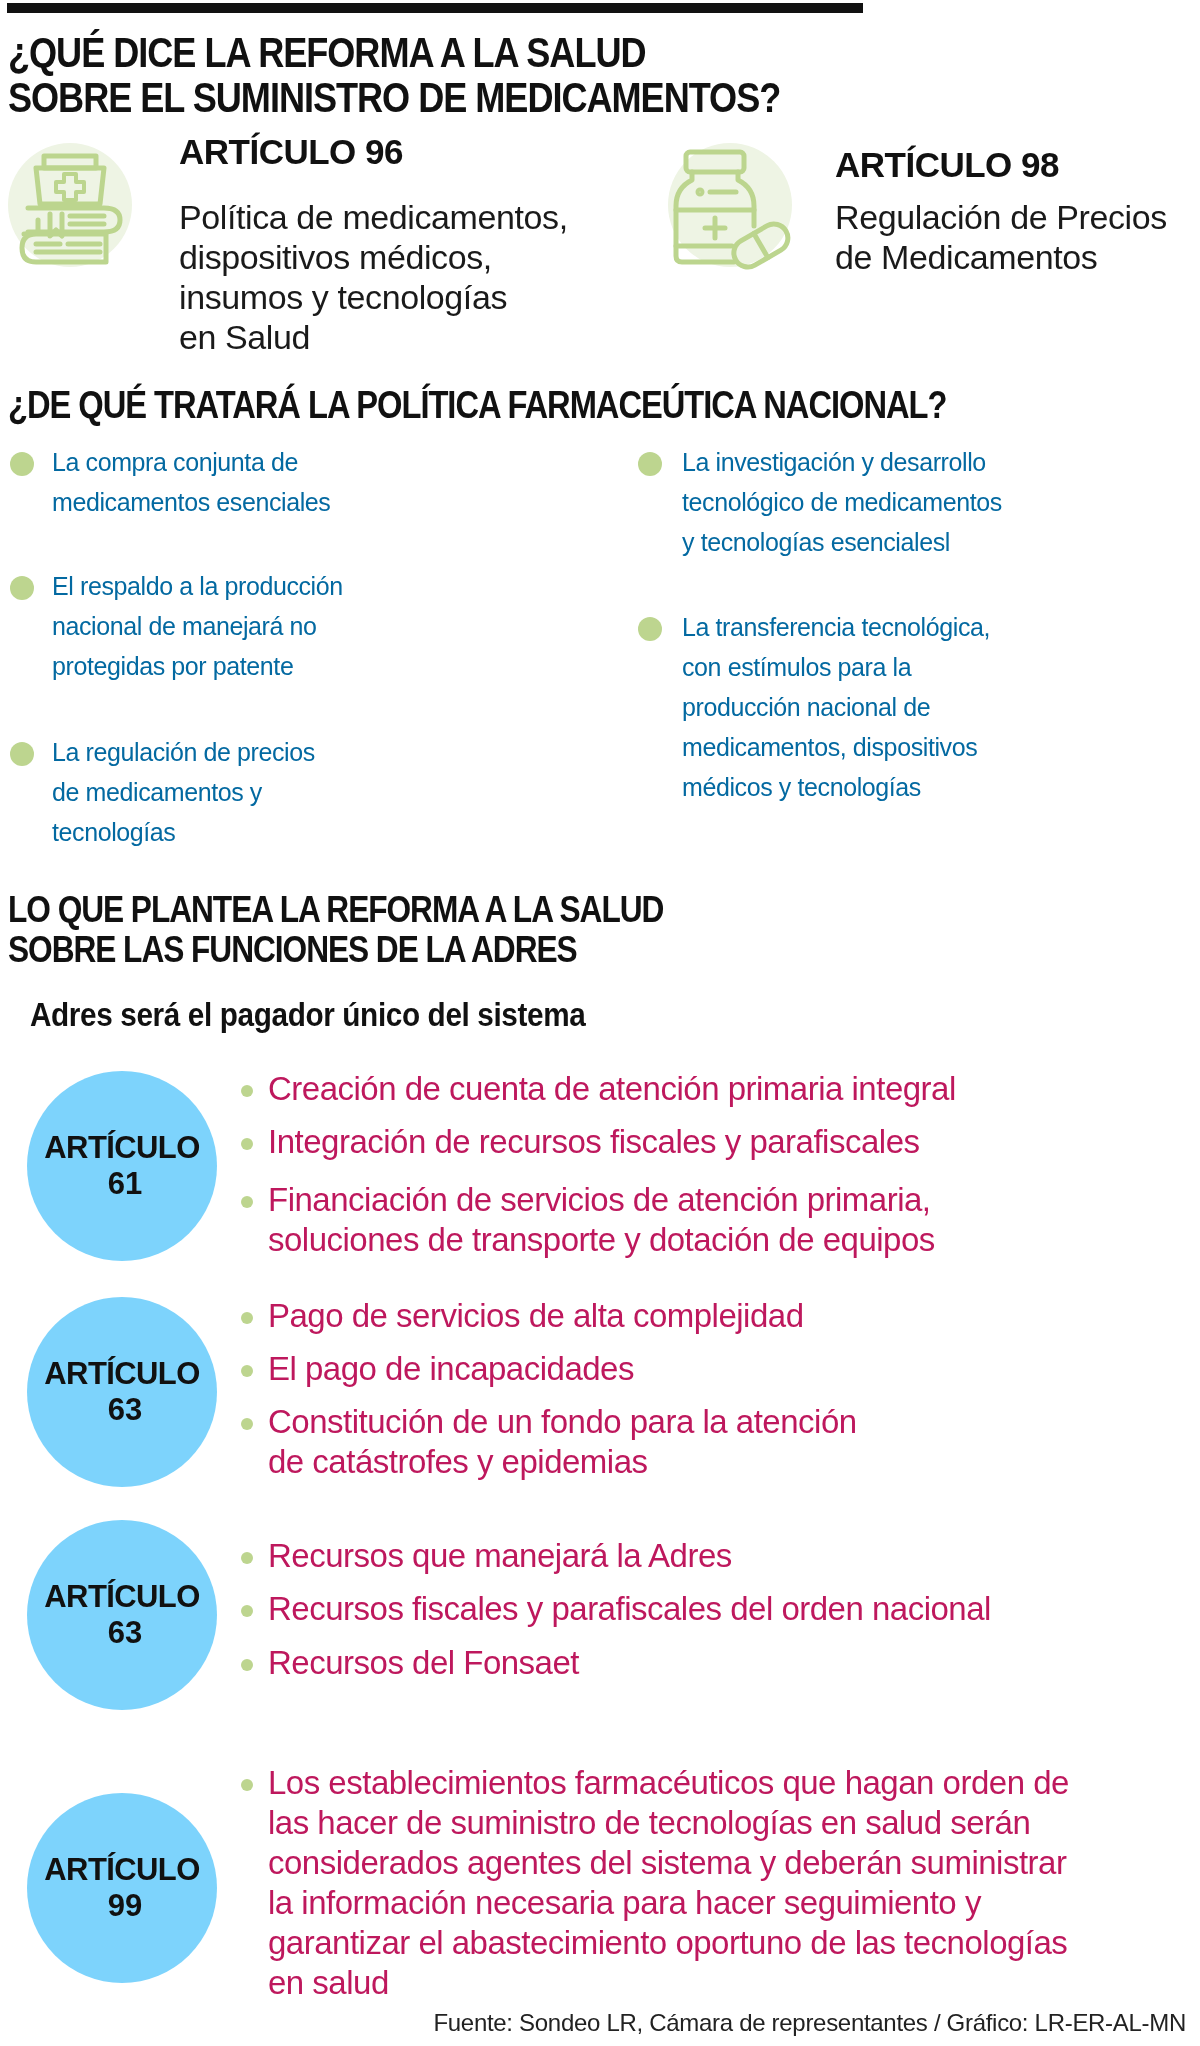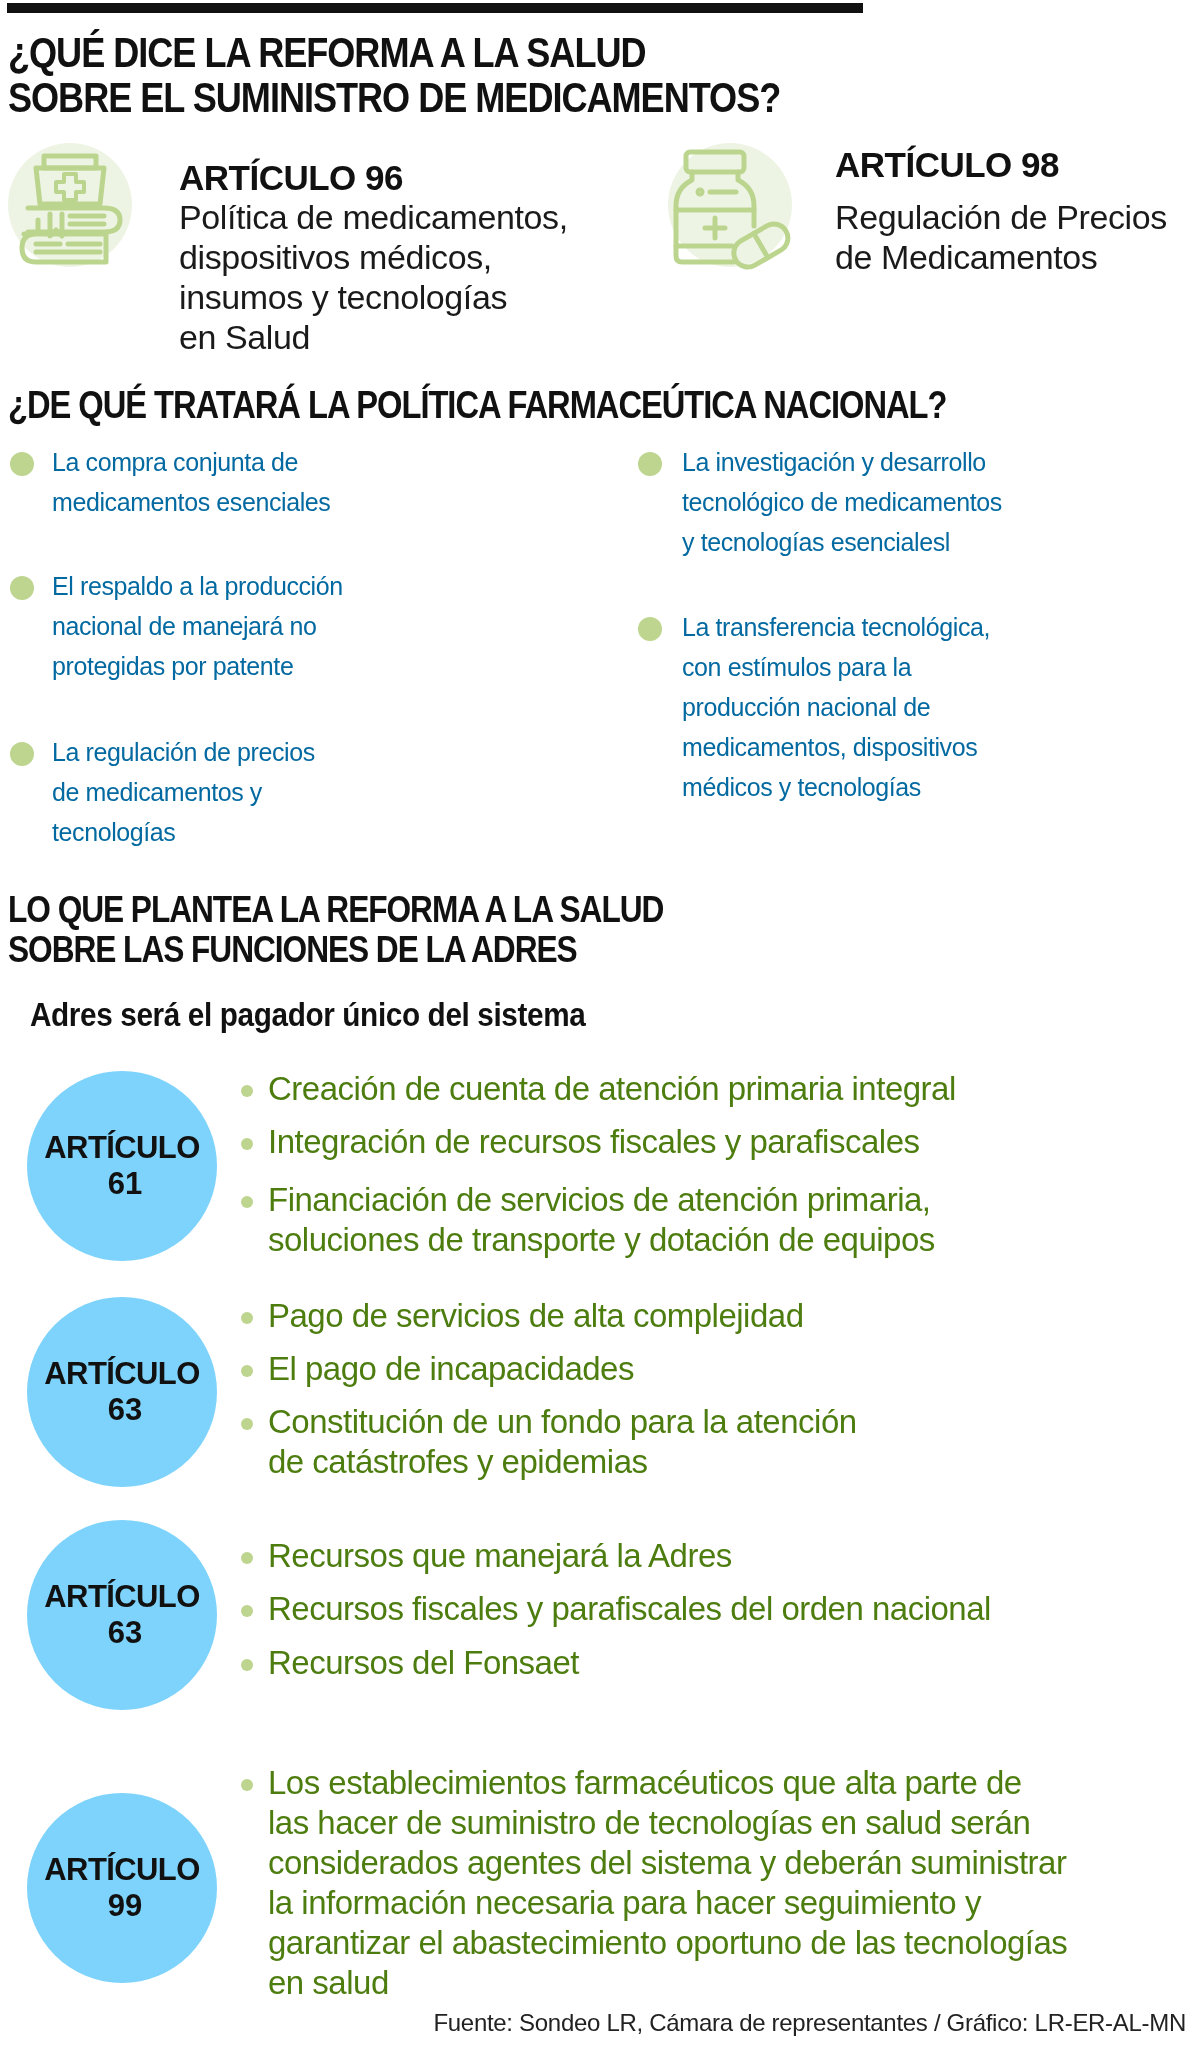--- a/index.html
+++ b/index.html
@@ -16,21 +16,21 @@
   .sec2 { left: 8px; top: 384px; font-size: 38px; line-height: 42px; transform: scaleX(0.86); }
   .blt { font-size: 25px; line-height: 40px; color: #0369a1; letter-spacing: -0.4px; }
   .dot-lg { width: 24px; height: 24px; border-radius: 50%; background: #bdd58f; }
   .sec3 { left: 8px; top: 890px; font-size: 36px; line-height: 40px; transform: scaleX(0.88); }
   .sub3 { left: 30px; top: 995px; font-size: 33px; line-height: 40px; font-weight: 700; transform: scaleX(0.9);
           transform-origin: left top; white-space: nowrap; letter-spacing: -0.4px; }
   .art-circle { width: 190px; height: 190px; border-radius: 50%; background: #7dd3fc;
                 display: flex; flex-direction: column; align-items: center; justify-content: center; }
   .art-circle .lbl { font-weight: 700; font-size: 31px; line-height: 36px; letter-spacing: -0.6px; }
   .art-circle .num { font-weight: 700; font-size: 31px; line-height: 36px; margin-left: 6px; }
-  .li { position: absolute; left: 243px; font-size: 33px; line-height: 40px; color: #4d7c0f;
+  .li { position: absolute; left: 243px; font-size: 33px; line-height: 40px; color: #be185d;
         letter-spacing: -0.5px; white-space: nowrap; }
   .dot-sm { position: absolute; left: -2px; top: 16px; width: 12px; height: 12px; border-radius: 50%; background: #bdd58f; }
   .li span.t { display: block; padding-left: 25px; }
   .footer { right: 14px; top: 2008px; font-size: 24px; line-height: 30px; color: #222; letter-spacing: -0.3px; white-space: nowrap; }
 </style>
 </head>
 <body>
 
 <div class="abs topbar"></div>
 
@@ -46,21 +46,21 @@
     <path d="M20 18 H88 L84 54 H24 Z"></path>
     <path d="M48 24 H60 V32 H68 V42 H60 V50 H48 V42 H40 V32 H48 Z" stroke-width="4"></path>
     <path d="M12 58 H88 Q104 58 104 70 Q104 82 88 82 H12"></path>
     <path d="M22 82 V70"></path>
     <path d="M34 64 V86 L40 80 L46 86 V64"></path>
     <path d="M54 66 H88 M54 74 H88"></path>
     <path d="M8 84 H90 V112 H20 Q6 112 6 98 Q6 84 20 84"></path>
     <path d="M20 94 H44 M52 94 H84 M20 102 H84"></path>
   </svg>
 </div>
-<div class="abs art-head" style="left:179px; top:158px;">ARTÍCULO 96</div>
+<div class="abs art-head" style="left:179px; top:132px;">ARTÍCULO 96</div>
 <div class="abs art-desc" style="left:179px; top:197px;">
   <div>Política de medicamentos,</div>
   <div>dispositivos médicos,</div>
   <div>insumos y tecnologías</div>
   <div>en Salud</div>
 </div>
 
 <div class="abs icon-circle" style="left:668px; top:143px; width:124px; height:124px;"></div>
 <div class="abs" style="left:664px; top:146px; width:130px; height:130px;">
   <svg width="130" height="130" viewBox="0 0 130 130" fill="none" stroke="#bcd58e" stroke-width="5" stroke-linejoin="round" stroke-linecap="round">
@@ -179,21 +179,21 @@
     <i class="dot-sm"></i>
     <span class="t">Recursos del Fonsaet</span>
   </div>
 
 <div class="abs art-circle" style="left:27px; top:1793px;">
   <div class="lbl">ARTÍCULO</div>
   <div class="num">99</div>
 </div>
 <div class="li" style="top:1763px;">
     <i class="dot-sm"></i>
-  <span class="t">Los establecimientos farmacéuticos que alta parte de</span>
+  <span class="t">Los establecimientos farmacéuticos que hagan orden de</span>
   <span class="t">las hacer de suministro de tecnologías en salud serán</span>
   <span class="t">considerados agentes del sistema y deberán suministrar</span>
   <span class="t">la información necesaria para hacer seguimiento y</span>
   <span class="t">garantizar el abastecimiento oportuno de las tecnologías</span>
   <span class="t">en salud</span>
 </div>
 
 <div class="abs footer">Fuente: Sondeo LR, Cámara de representantes / Gráfico: LR-ER-AL-MN</div>
 
 </body></html>

